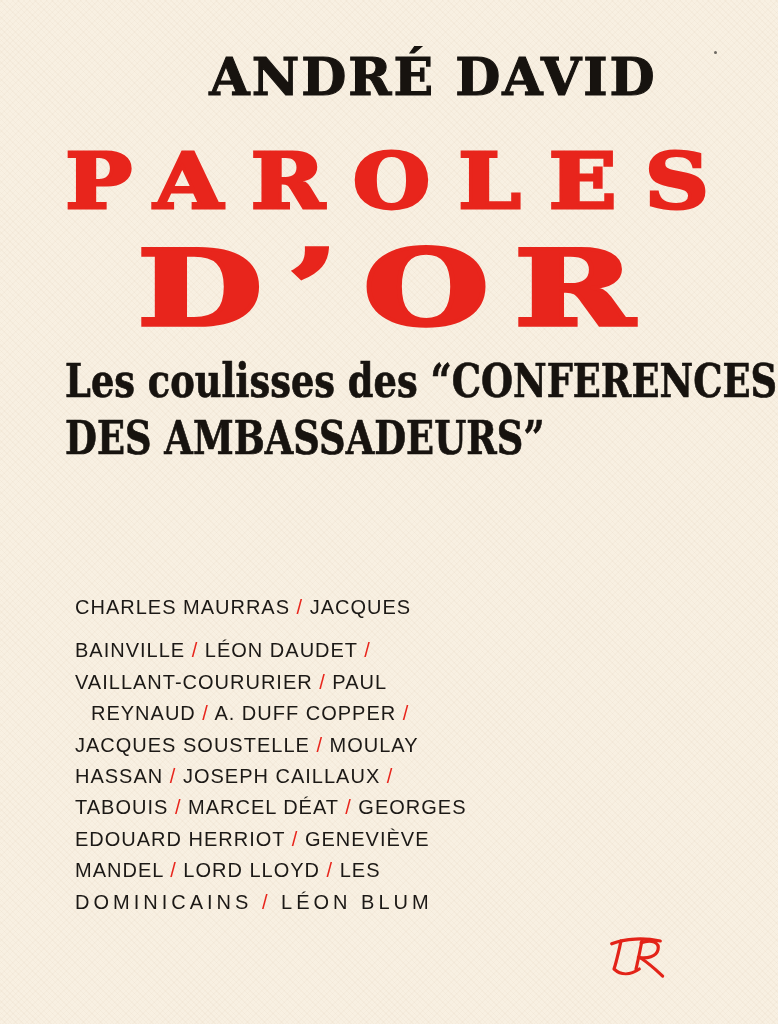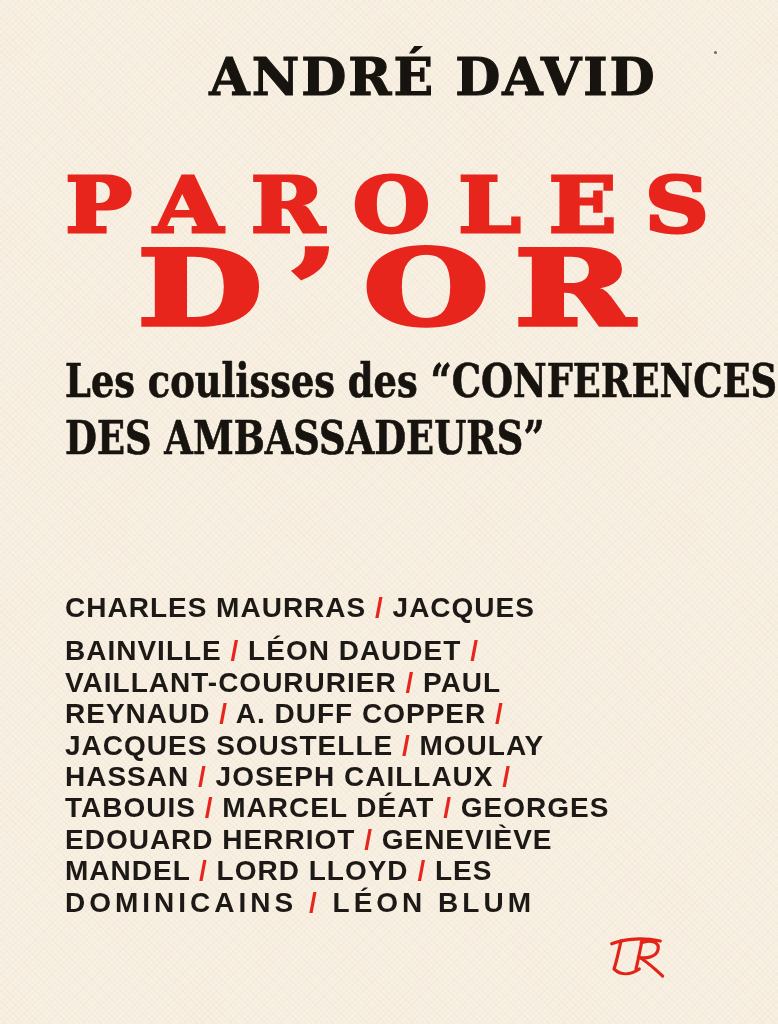--- a/index.html
+++ b/index.html
@@ -33,21 +33,21 @@
 
   
   .title-line { position:absolute; left:0; width:100%; text-align:center; }
   .title-line .stretch {
     display:inline-block;
     font-family:"DejaVu Serif", serif;
     font-weight:700;
     color:var(--red,#e8251c);
     white-space:nowrap;
   }
-  .title-paroles { top:168px;text-decoration:underline; }
+  .title-paroles { top:144px;text-decoration:underline; }
   .title-paroles .stretch {
     font-size:76px; line-height:76px;
     letter-spacing:24px; margin-right:-24px;
     -webkit-text-stroke:3px var(--red,#e8251c);
     transform:scaleX(1.17);
   }
   .title-dor { top:236px; }
   .title-dor .stretch {
     font-size:105px; line-height:105px;
     letter-spacing:18px; margin-right:-18px;
@@ -62,26 +62,26 @@
     font-family:"DejaVu Serif", serif;
     font-weight:700;
     font-size:46px; line-height:57px;
     color:var(--ink,#17130f);
     -webkit-text-stroke:0.7px var(--ink,#17130f);
     white-space:nowrap;
   }
 
   
   .names {
-    position:absolute; top:592px; left:65px;
+    position:absolute; top:592px; left:75px;
     width:597px;
     color:#1c1916;
     font-family:"Liberation Sans", sans-serif;
-    font-weight:700;
-    font-size:28px; line-height:31.4px;
+    font-weight:400;
+    font-size:20px; line-height:31.4px;
   }
   .name-line { white-space:nowrap; }
   .name-line .slash { color:var(--red,#e8251c); }
 
   
   .logo {
     position:absolute; left:607px; top:931px;
     width:58px; height:48px;
   }
   .logo svg { display:block; width:100%; height:100%; }
@@ -110,21 +110,21 @@
 
   <div class="subtitle">
     <div>Les coulisses des “CONFERENCES</div>
     <div>DES AMBASSADEURS”</div>
   </div>
 
   <div class="names">
     <div class="name-line" style="letter-spacing: 1px;">CHARLES MAURRAS <span class="slash">/</span> JACQUES</div>
     <div class="name-line" style="letter-spacing: 1px; margin-top: 12px;">BAINVILLE <span class="slash">/</span> LÉON DAUDET <span class="slash">/</span></div>
     <div class="name-line" style="letter-spacing: 1px;">VAILLANT-COURURIER <span class="slash">/</span> PAUL</div>
-    <div class="name-line" style="letter-spacing: 1px;">REYNAUD <span class="slash">/</span> A. DUFF COPPER <span class="slash">/</span></div>
+    <div class="name-line" style="letter-spacing: 1px; margin-left: 16px;">REYNAUD <span class="slash">/</span> A. DUFF COPPER <span class="slash">/</span></div>
     <div class="name-line" style="letter-spacing: 1px;">JACQUES SOUSTELLE <span class="slash">/</span> MOULAY</div>
     <div class="name-line" style="letter-spacing: 1px;">HASSAN <span class="slash">/</span> JOSEPH CAILLAUX <span class="slash">/</span></div>
     <div class="name-line" style="letter-spacing: 1px;">TABOUIS <span class="slash">/</span> MARCEL DÉAT <span class="slash">/</span> GEORGES</div>
     <div class="name-line" style="letter-spacing: 1px;">EDOUARD HERRIOT <span class="slash">/</span> GENEVIÈVE</div>
     <div class="name-line" style="letter-spacing: 1px;">MANDEL <span class="slash">/</span> LORD LLOYD <span class="slash">/</span> LES</div>
     <div class="name-line" style="letter-spacing: 4px;">DOMINICAINS <span class="slash">/</span> LÉON BLUM</div>
   </div>
 
   <div class="logo">
     <svg viewBox="0 0 62 50" fill="none" stroke="#e32318" stroke-width="3.4" stroke-linecap="round" stroke-linejoin="round">

